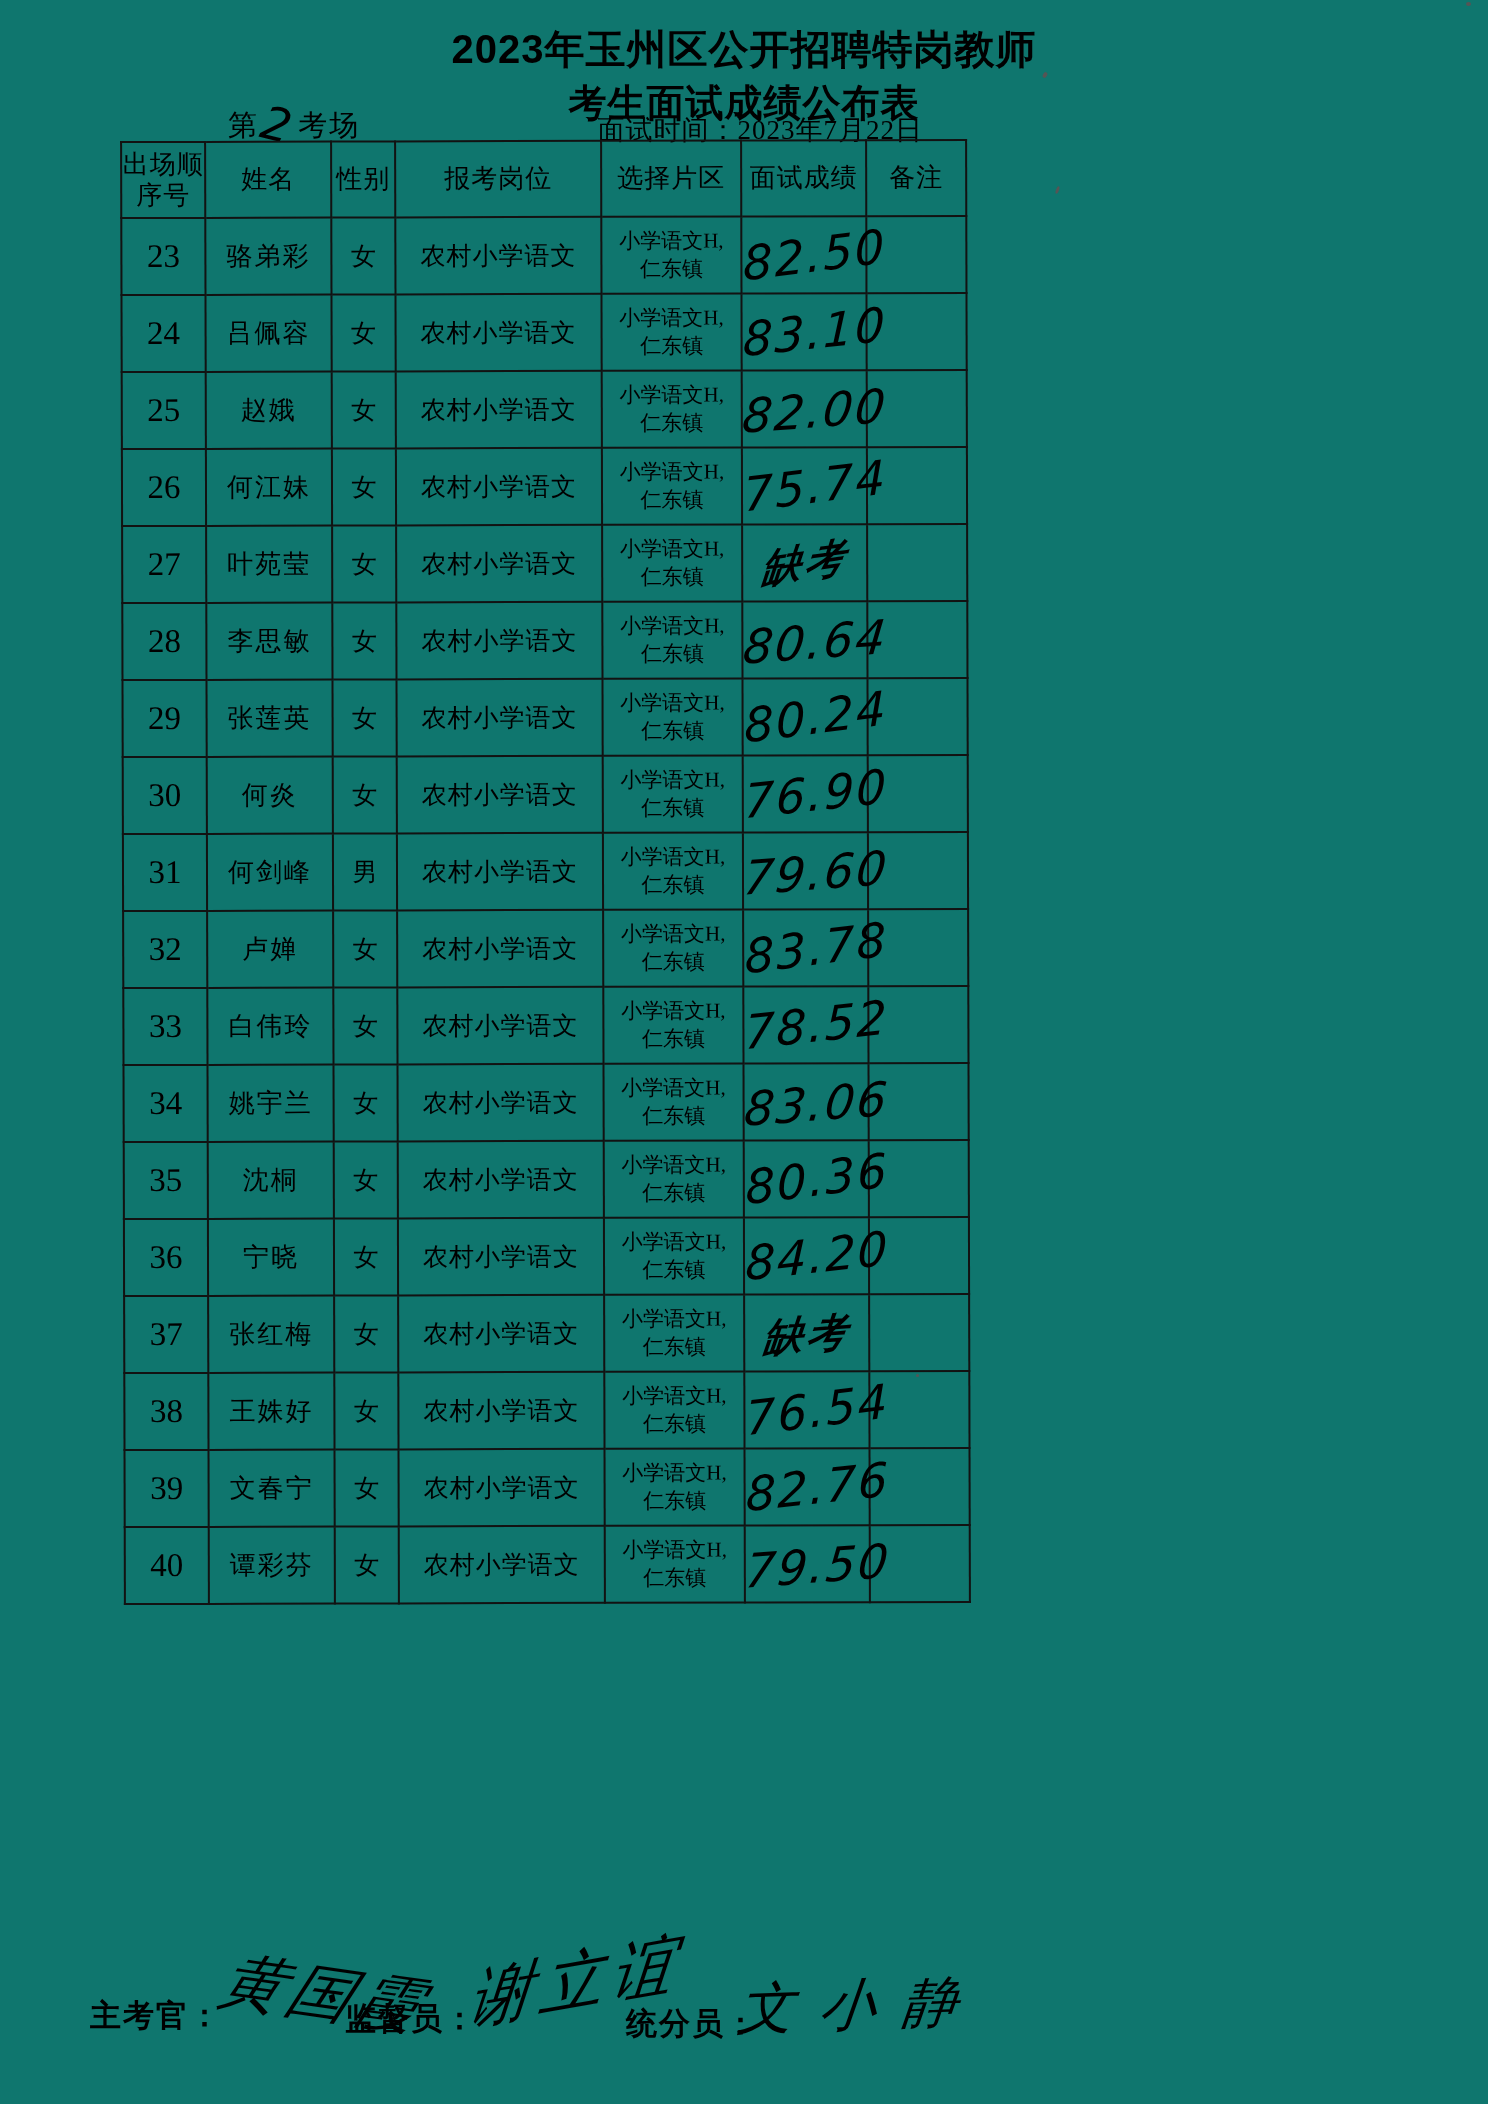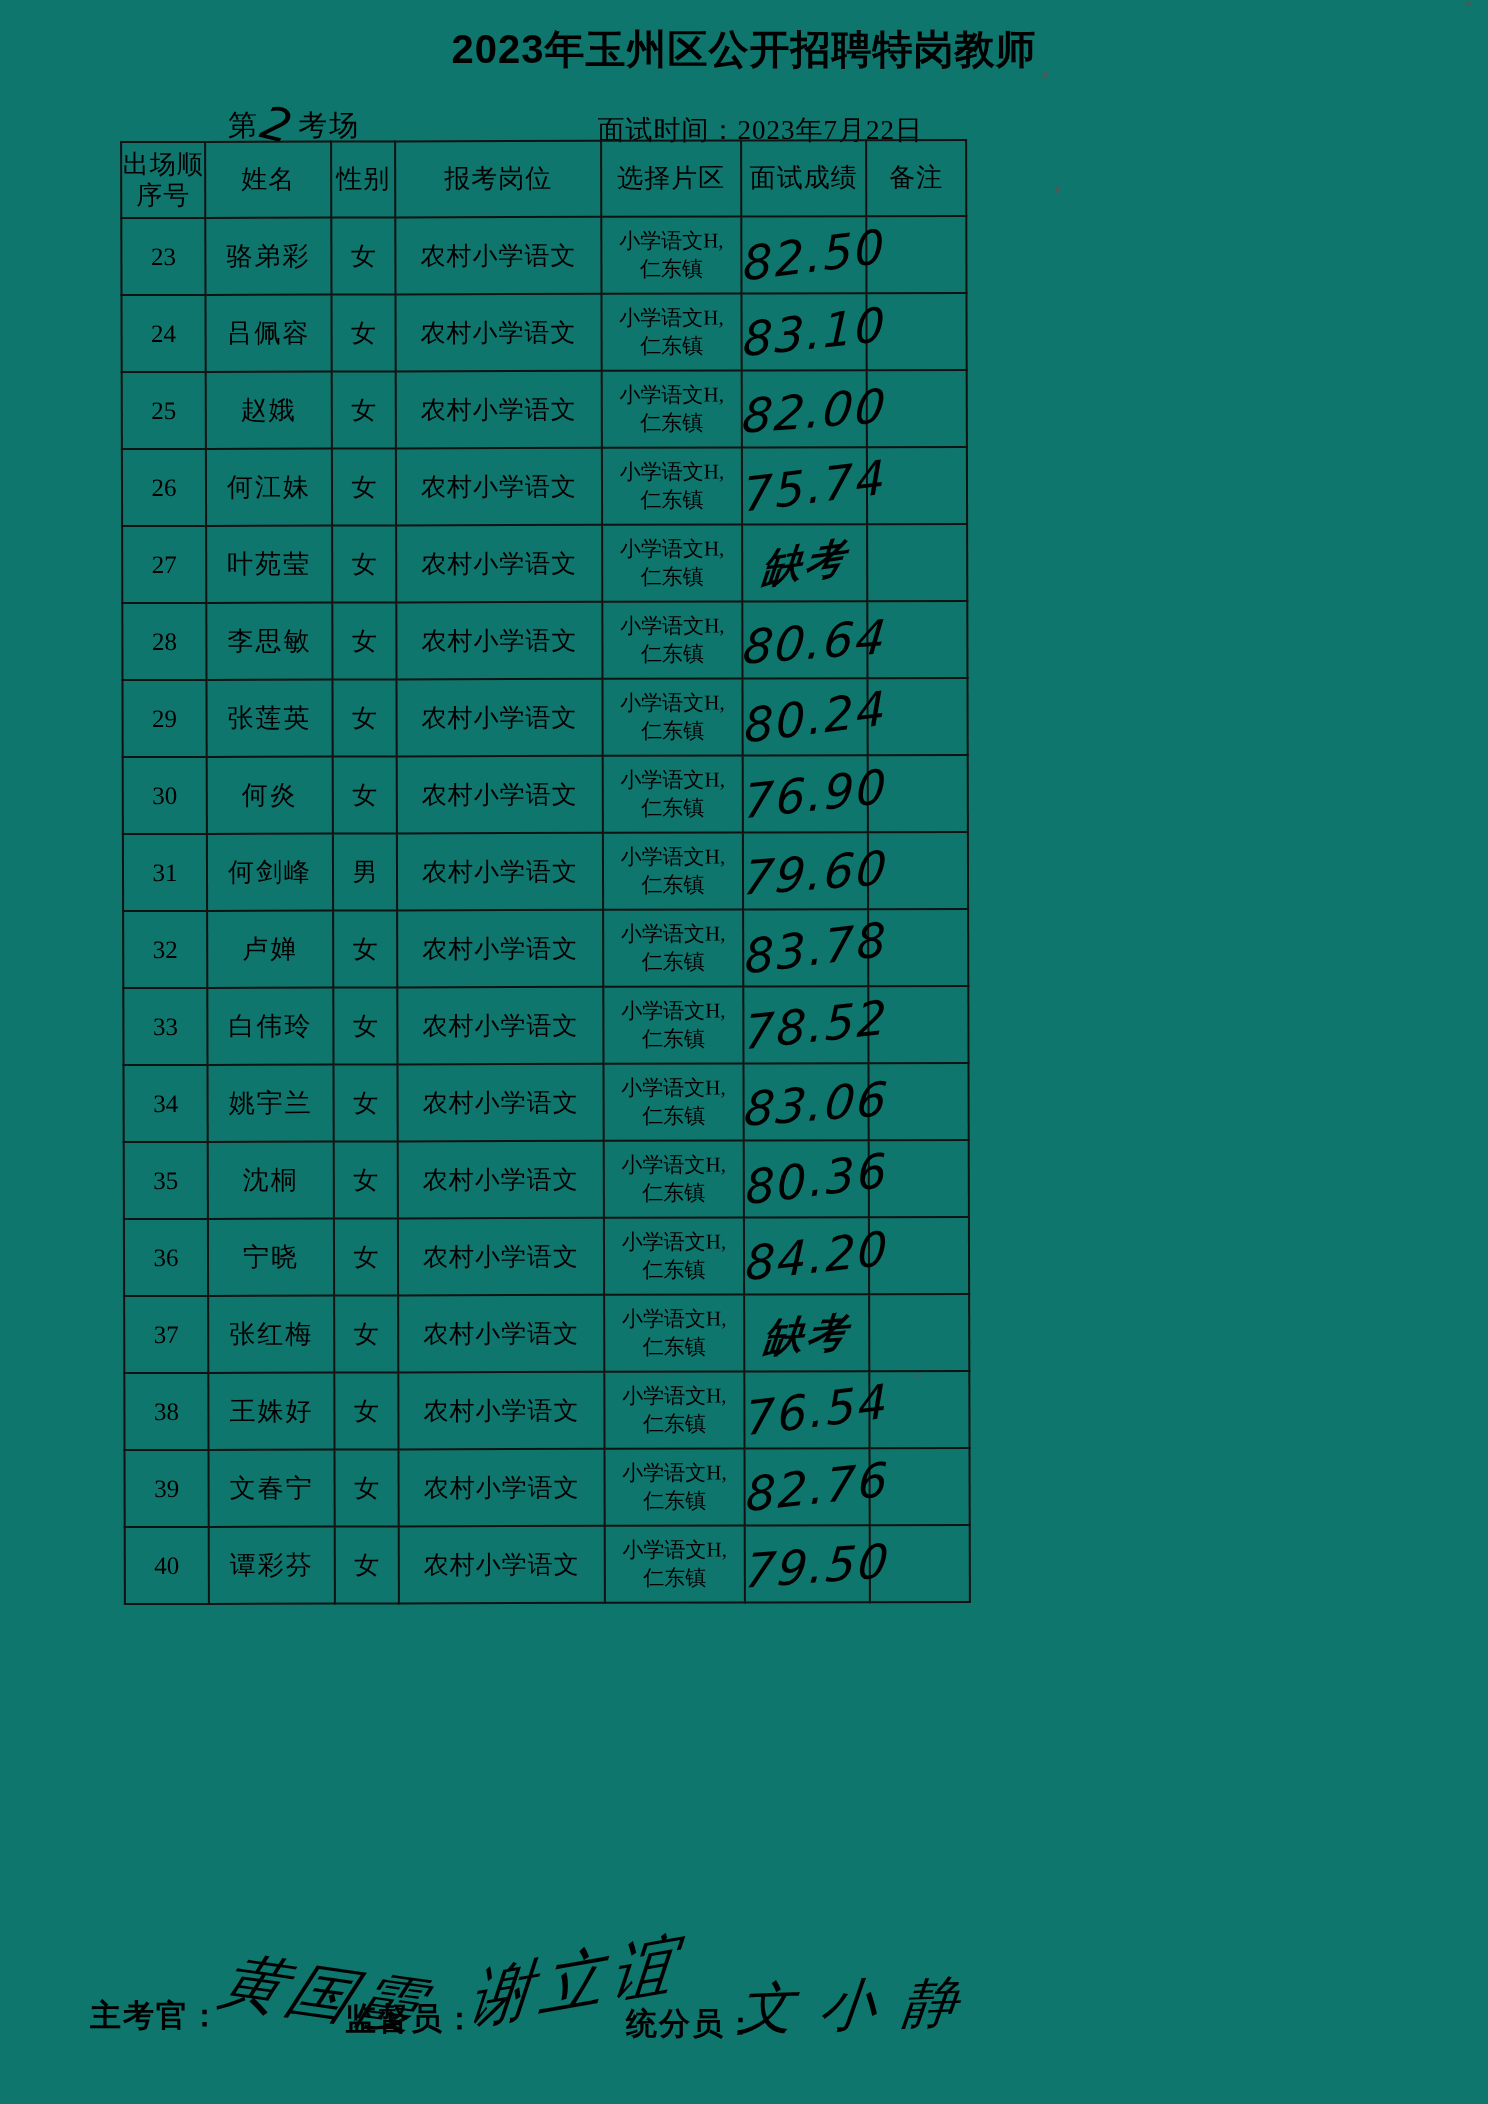--- a/index.html
+++ b/index.html
@@ -54,21 +54,21 @@
     text-align:center;vertical-align:middle;
     padding:0;
     overflow:visible;
   }
   .results th{
     height:74px;
     font-weight:normal;font-size:26px;letter-spacing:1px;
     line-height:1.2;
   }
   .results td{height:75px;}
-  .c-seq{font-size:25px;border-radius:23px;}
+  .c-seq{font-size:33px;border-radius:23px;}
   .c-name{font-size:26px;letter-spacing:2px;}
   .c-gender{font-size:25px;}
   .c-pos{font-size:25px;letter-spacing:1px;}
   .c-district{font-size:21px;line-height:1.3;}
   .c-score{position:relative;}
   .c-remark{}
   
   .hand-score{
     display:inline-block;
     font-family:"DejaVu Sans", sans-serif;
@@ -108,20 +108,21 @@
   .sp2{left:1056px;top:186px;width:3px;height:8px;transform:rotate(20deg);}
   .sp3{left:1466px;top:2px;width:5px;height:4px;}
   .sp4{left:916px;top:1374px;width:3px;height:3px;}
 </style>
 </head>
 <body>
 
 <div class="page">
 
   <div class="title1">2023年玉州区公开招聘特岗教师</div>
+  <div class="title2">考生面试成绩公布表</div>
 
   <div class="room">
     <span>第</span><span class="room-num">2</span><span>考场</span>
   </div>
 
   <div class="time">面试时间：2023年7月22日</div>
 
   <table class="results">
     <colgroup>
       <col style="width:84px">

